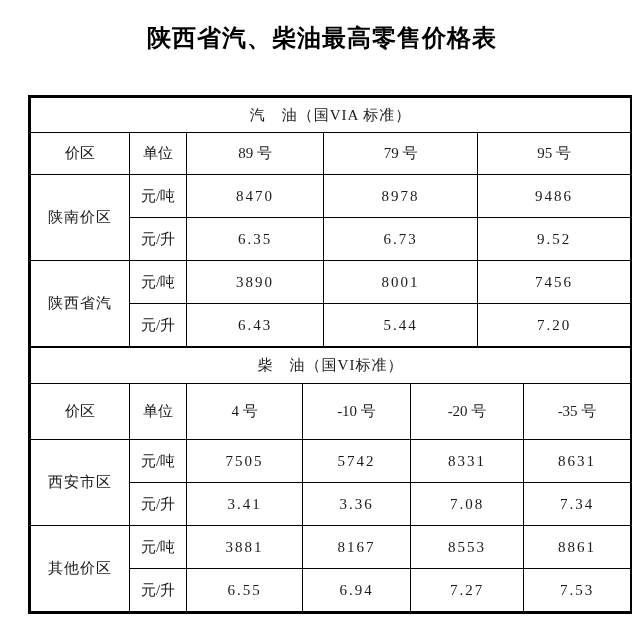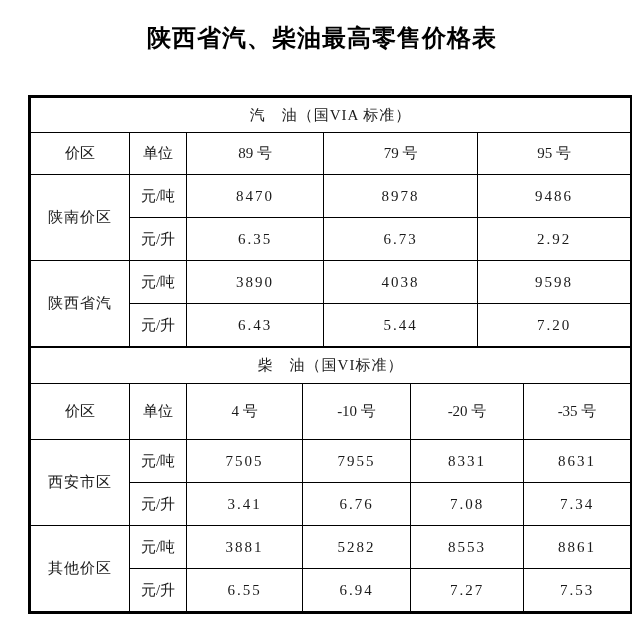--- a/index.html
+++ b/index.html
@@ -92,28 +92,28 @@
           <td rowspan="2" class="zone-cell">陕南价区</td>
           <td>元/吨</td>
           <td class="num">8470</td>
           <td class="num">8978</td>
           <td class="num">9486</td>
         </tr>
         <tr class="data-row">
           <td>元/升</td>
           <td class="num">6.35</td>
           <td class="num">6.73</td>
-          <td class="num">2.92</td>
+          <td class="num">9.52</td>
         </tr>
         <tr class="data-row">
           <td rowspan="2" class="zone-cell">陕西省汽</td>
           <td>元/吨</td>
           <td class="num">3890</td>
-          <td class="num">4038</td>
-          <td class="num">9598</td>
+          <td class="num">8001</td>
+          <td class="num">7456</td>
         </tr>
         <tr class="data-row">
           <td>元/升</td>
           <td class="num">6.43</td>
           <td class="num">5.44</td>
           <td class="num">7.20</td>
         </tr>
       </tbody>
     </table>
 
@@ -135,36 +135,36 @@
           <td>单位</td>
           <td>4 号</td>
           <td>-10 号</td>
           <td>-20 号</td>
           <td>-35 号</td>
         </tr>
         <tr class="data-row">
           <td rowspan="2" class="zone-cell">西安市区</td>
           <td>元/吨</td>
           <td class="num">7505</td>
-          <td class="num">7955</td>
+          <td class="num">5742</td>
           <td class="num">8331</td>
           <td class="num">8631</td>
         </tr>
         <tr class="data-row">
           <td>元/升</td>
           <td class="num">3.41</td>
-          <td class="num">6.76</td>
+          <td class="num">3.36</td>
           <td class="num">7.08</td>
           <td class="num">7.34</td>
         </tr>
         <tr class="data-row">
           <td rowspan="2" class="zone-cell">其他价区</td>
           <td>元/吨</td>
           <td class="num">3881</td>
-          <td class="num">5282</td>
+          <td class="num">8167</td>
           <td class="num">8553</td>
           <td class="num">8861</td>
         </tr>
         <tr class="data-row">
           <td>元/升</td>
           <td class="num">6.55</td>
           <td class="num">6.94</td>
           <td class="num">7.27</td>
           <td class="num">7.53</td>
         </tr>

